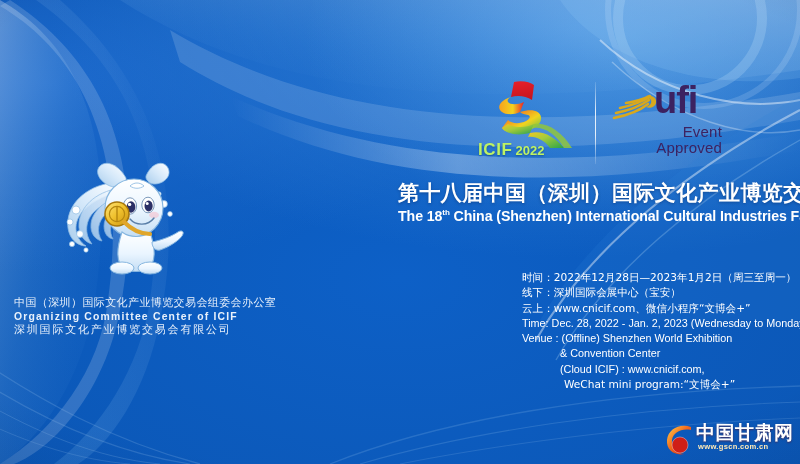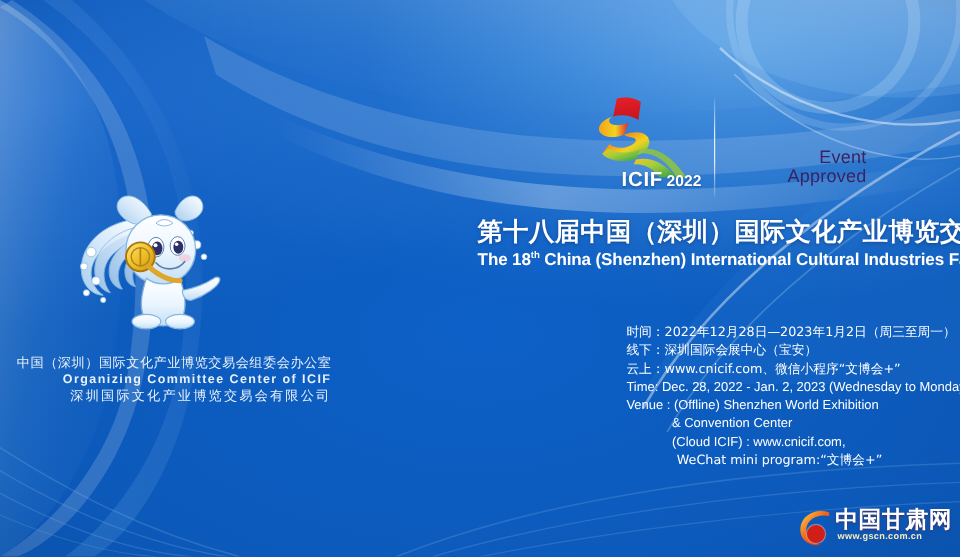--- a/index.html
+++ b/index.html
@@ -25,23 +25,22 @@
     position:absolute;inset:0;
     background:radial-gradient(130% 110% at 50% 45%, rgba(0,0,0,0) 52%, rgba(4,40,90,.42) 100%);
   }
   .bg-svg{position:absolute;inset:0;width:800px;height:464px;}
 
   
   .logo-zone{position:absolute;left:472px;top:78px;width:130px;height:92px;}
   .icif-mark{position:absolute;left:0;top:0;width:120px;height:70px;}
   .icif-word{
     position:absolute;left:6px;top:62px;
-    color:#ffffff;font-weight:bold;font-size:17px;letter-spacing:.6px;
+    color:#bef264;font-weight:bold;font-size:17px;letter-spacing:.6px;
     text-shadow:0 1px 2px rgba(0,0,0,.28);
-    margin-left:40px;
   }
   .icif-year{font-size:13px;font-weight:bold;letter-spacing:0;margin-left:3px;}
 
   .divider{
     position:absolute;left:595px;top:82px;
     width:1px;height:82px;
     background:linear-gradient(180deg,rgba(255,255,255,.12),rgba(255,255,255,.85) 35%,rgba(255,255,255,.85) 65%,rgba(255,255,255,.12));
   }
 
   
@@ -70,21 +69,21 @@
   .title-en{
     position:absolute;left:398px;top:208px;
     font-size:14.2px;font-weight:bold;color:#ffffff;
     letter-spacing:-.1px;white-space:nowrap;
   }
   .title-en sup{font-size:8px;vertical-align:super;}
 
   
   .org{
     position:absolute;left:14px;top:296px;
-    color:#e9f1fb;line-height:13.5px;white-space:nowrap;text-align:right;
+    color:#e9f1fb;line-height:13.5px;white-space:nowrap;
   }
   .org .cn{
     font-family:"DejaVu Sans","Liberation Sans",sans-serif;
     font-size:11px;letter-spacing:.4px;
   }
   .org .en{
     font-size:10.4px;font-weight:bold;letter-spacing:1.2px;
   }
   .org .en2{
     font-size:10.4px;font-weight:bold;letter-spacing:0;
@@ -296,20 +295,32 @@
 
       <path d="M58,55 C70,52 82,58 92,70 L78,70 C72,62 64,58 56,59 Z" fill="url(#ribC)"></path>
       <path d="M62,46 C76,44 90,54 100,70 L92,70 C84,56 72,48 60,50 Z" fill="#8fc63d" opacity=".85"></path>
     </svg>
     <div class="icif-word"><span>ICIF</span><span class="icif-year">2022</span></div>
   </div>
 
   <div class="divider"></div>
 
   <div class="ufi-zone">
+    <div class="ufi-top">
+      <svg class="ufi-wing" viewBox="0 0 46 28">
+        <g stroke="#d9a81d" stroke-width="2.6" stroke-linecap="round" fill="none">
+          <path d="M2,24 C12,22 26,18 36,10"></path>
+          <path d="M4,19 C14,17 27,13 37,6"></path>
+          <path d="M8,14 C17,12 28,9 38,3"></path>
+          <path d="M14,9 C22,8 30,6 38,2"></path>
+        </g>
+        <path d="M34,2 C41,1 45,4 44,9 C43,13 38,15 34,13 C38,12 40,9 39,6 C38,4 36,3 34,2 Z" fill="#d9a81d"></path>
+      </svg>
+      <div class="ufi-text">ufi</div>
+    </div>
     <div class="ufi-sub">
       <div>Event</div>
       <div>Approved</div>
     </div>
   </div>
 
   <div class="title-cn">第十八届中国（深圳）国际文化产业博览交易会</div>
   <div class="title-en"><span>The 18</span><sup>th</sup><span> China (Shenzhen) International Cultural Industries Fair</span></div>
 
   <div class="org">

